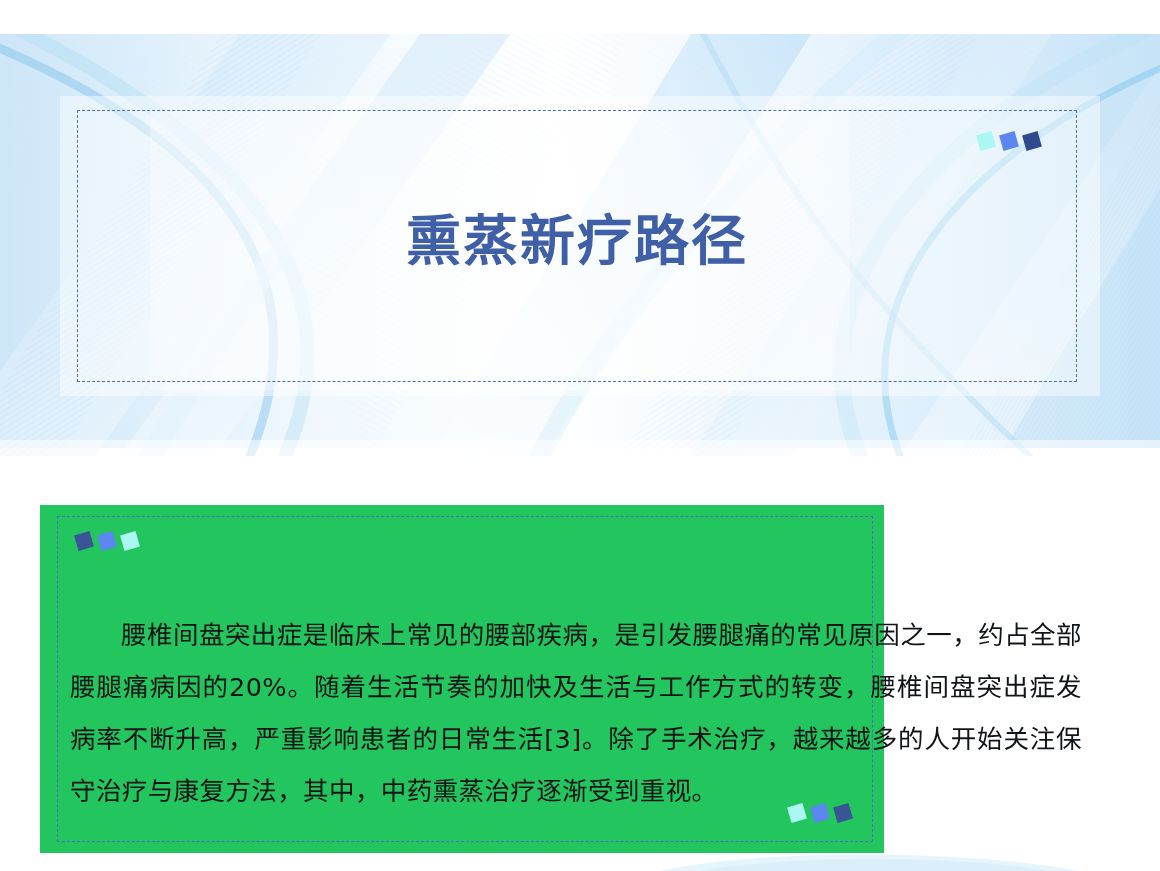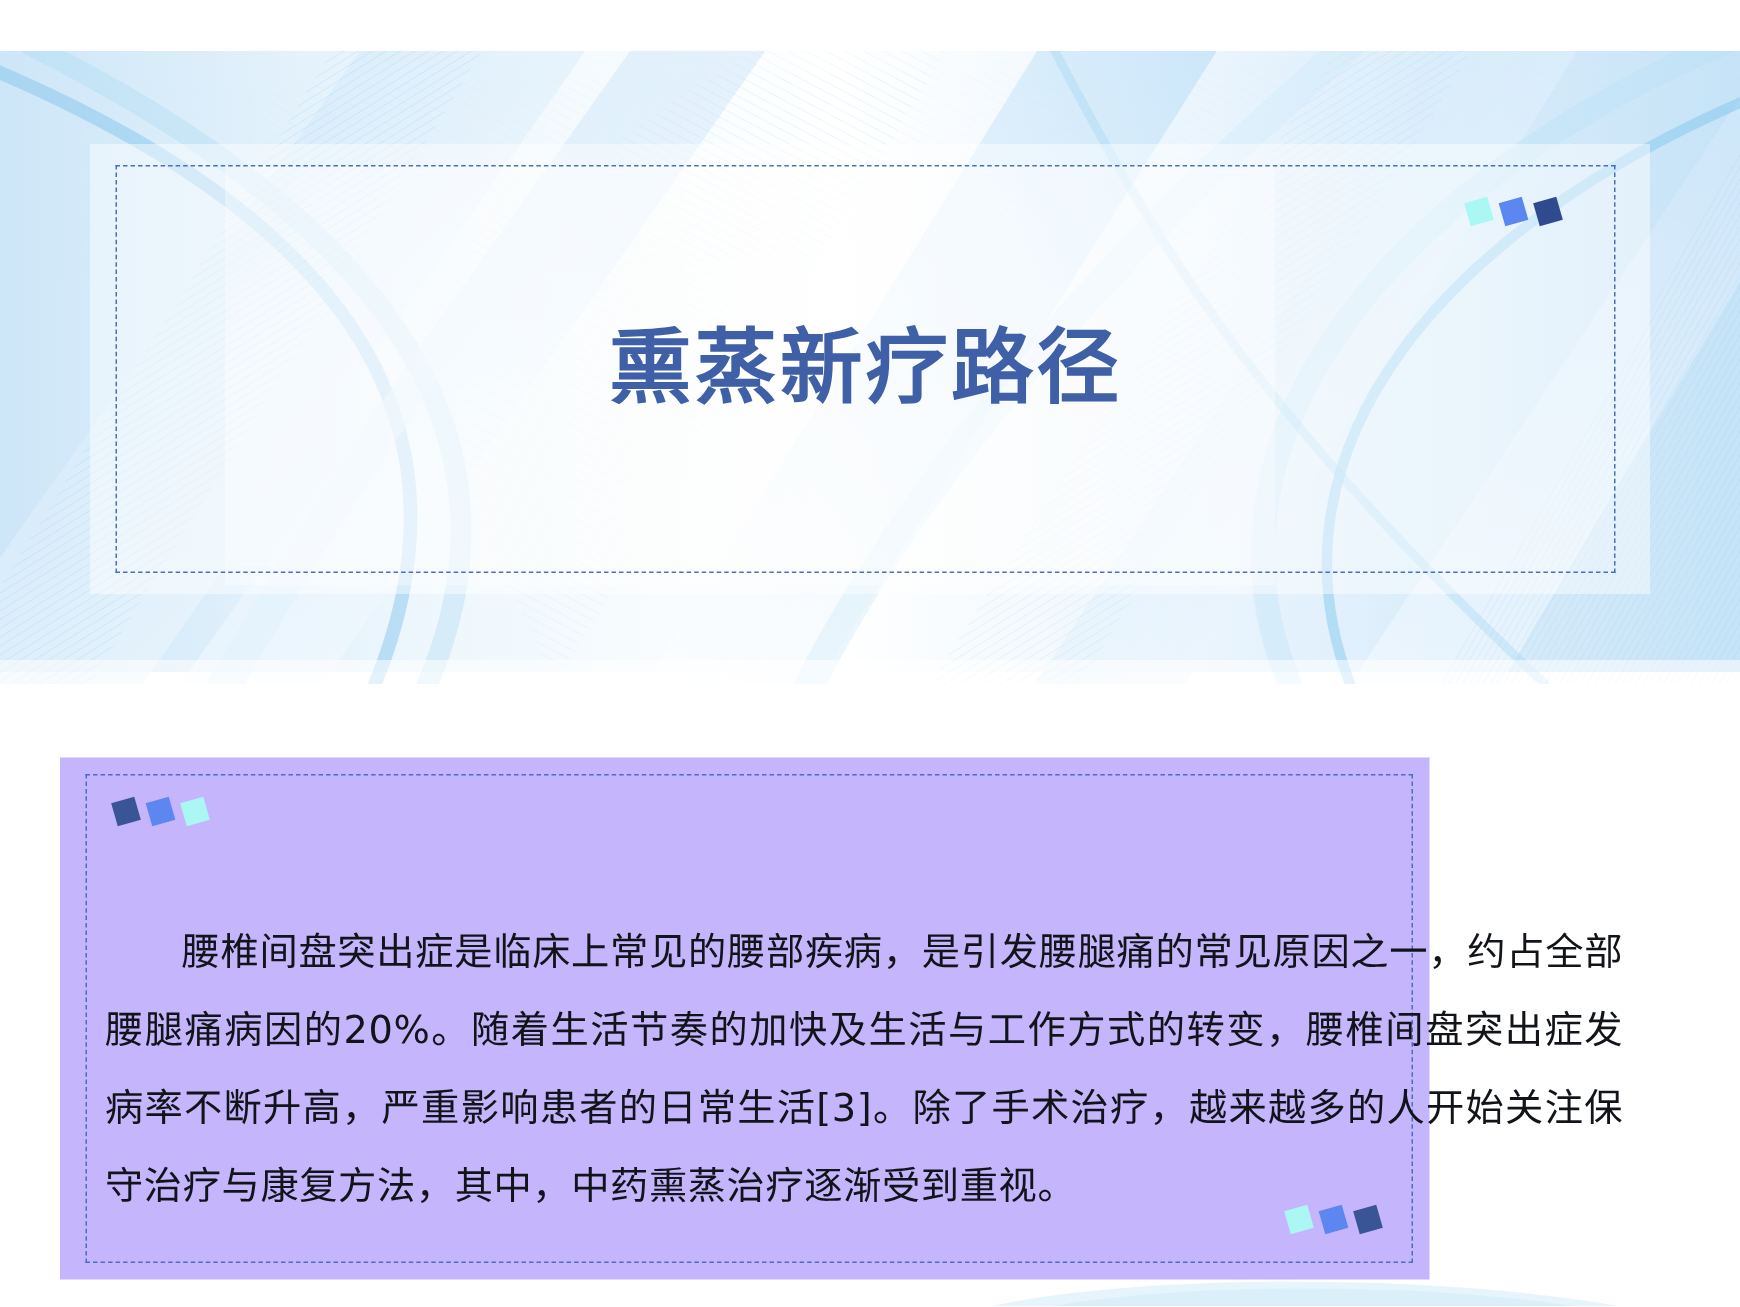--- a/index.html
+++ b/index.html
@@ -51,21 +51,21 @@
     text-align: center;
     color: #3f5fa6;
     font-weight: 700;
     font-size: 55px;
     line-height: 1.33;
     letter-spacing: 2px;
     font-family: "DejaVu Sans", "Liberation Sans", sans-serif;
     margin: 0;
     user-select: none;
   }
-  .hero-title .ln { display: block; }
+  .hero-title .ln { display: block; font-family: Liberation Mono, monospace; }
 
   
   .diamonds {
     position: absolute;
     display: flex;
     gap: 7px;
     align-items: center;
   }
   .diamonds .dm {
     width: 17px;
@@ -76,23 +76,23 @@
     right: 36px;
     top: 22px;
   }
   .diamonds.hero-dm .dm { width: 16px; height: 16px; }
 
   
   .panel {
     position: absolute;
     left: 40px;
     top: 505px;
-    width: 913px;
+    width: 844px;
     height: 348px;
-    background: #c4b5fd;
+    background: #22c55e;
   }
   .panel-dash {
     position: absolute;
     left: 17px;
     top: 11px;
     right: 11px;
     bottom: 11px;
     border: 1.3px dashed #4a6fbf;
     box-sizing: border-box;
   }

